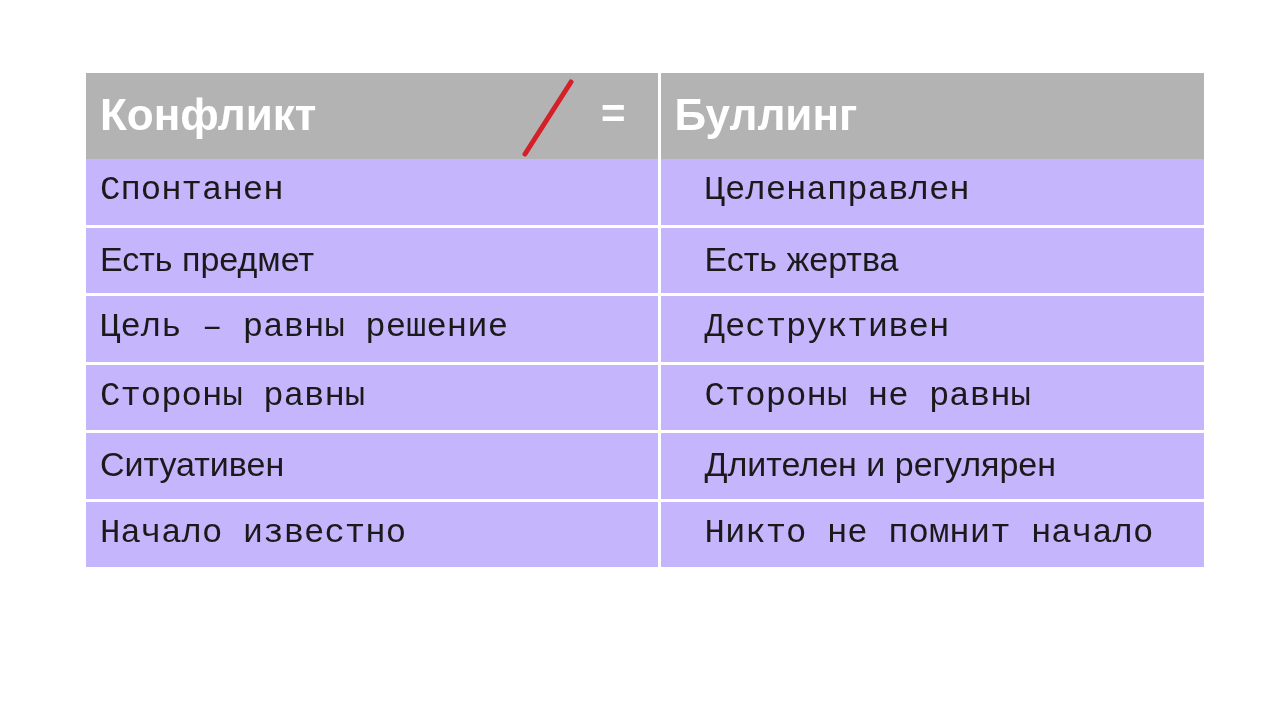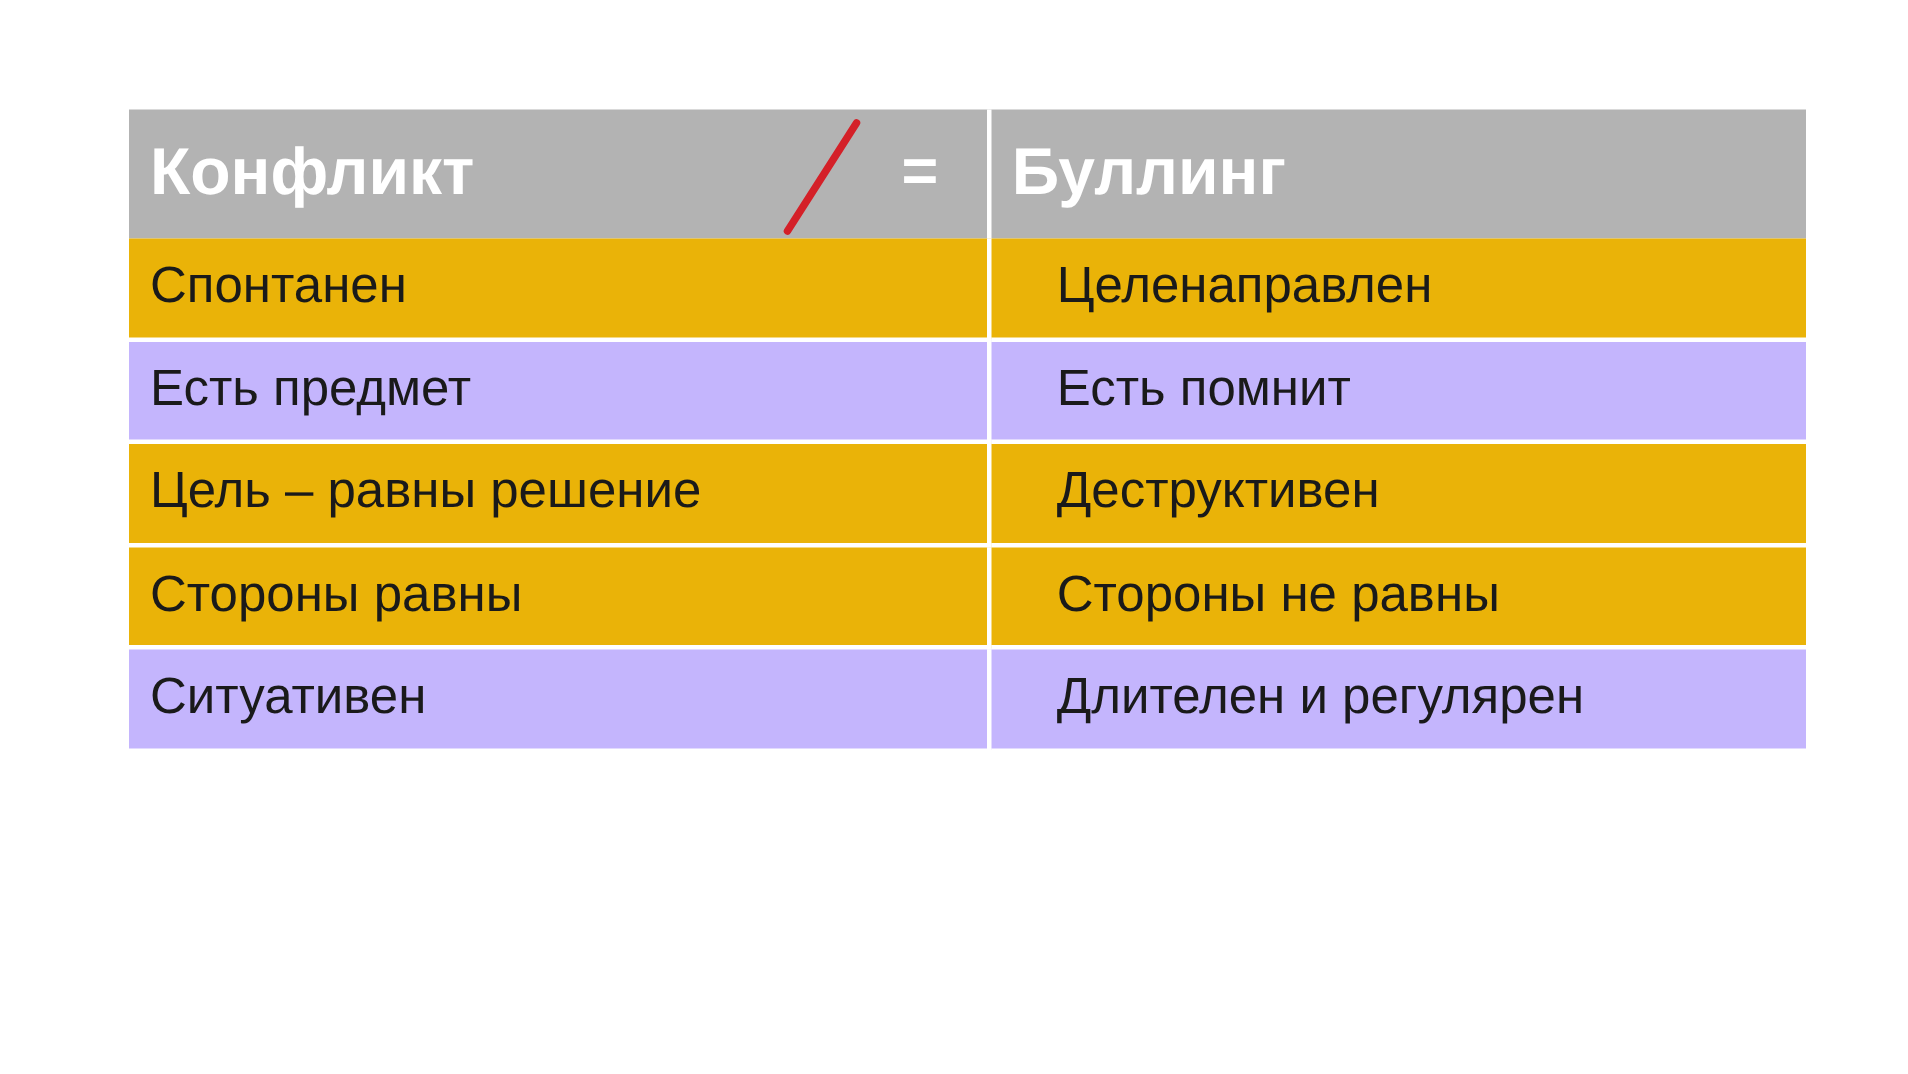--- a/index.html
+++ b/index.html
@@ -52,21 +52,21 @@
     font-size: 34px;
     line-height: 1.28;
     color: #1a1a1a;
     padding: 10px 14px 12px 14px;
     vertical-align: top;
     border-right: 3px solid #ffffff;
     border-bottom: 3px solid #ffffff;
   }
   table.compare td:last-child { border-right: none; padding-left: 44px; }
 
-  tr.band-a td { background: #eab308; }
+  tr.band-a td { background: #c4b5fd; font-family: Liberation Mono, monospace; }
   tr.band-b td { background: #c4b5fd; }
 
   tr.tall td { height: 108px; }
 
   
   .slash {
     position: absolute;
     left: 519px;
     top: 54px;
     width: 60px;
@@ -101,33 +101,37 @@
           </th>
         </tr>
       </thead>
       <tbody>
         <tr class="band-a">
           <td>Спонтанен</td>
           <td>Целенаправлен</td>
         </tr>
         <tr class="band-b">
           <td>Есть предмет</td>
-          <td>Есть помнит</td>
+          <td>Есть жертва</td>
         </tr>
         <tr class="band-a">
           <td>Цель – равны решение</td>
           <td>Деструктивен</td>
         </tr>
         <tr class="band-a">
           <td>Стороны равны</td>
           <td>Стороны не равны</td>
         </tr>
         <tr class="band-b">
           <td>Ситуативен</td>
           <td>Длителен и регулярен</td>
+        </tr>
+        <tr class="band-a">
+          <td>Начало известно</td>
+          <td>Никто не помнит начало</td>
         </tr>
       </tbody>
     </table>
   </div>
 
   <div class="slash">
     <svg width="60" height="82" viewBox="0 0 60 82" xmlns="http://www.w3.org/2000/svg">
       <line x1="6" y1="76" x2="52" y2="4" stroke="#d42028" stroke-width="5" stroke-linecap="round"></line>
     </svg>
   </div>

